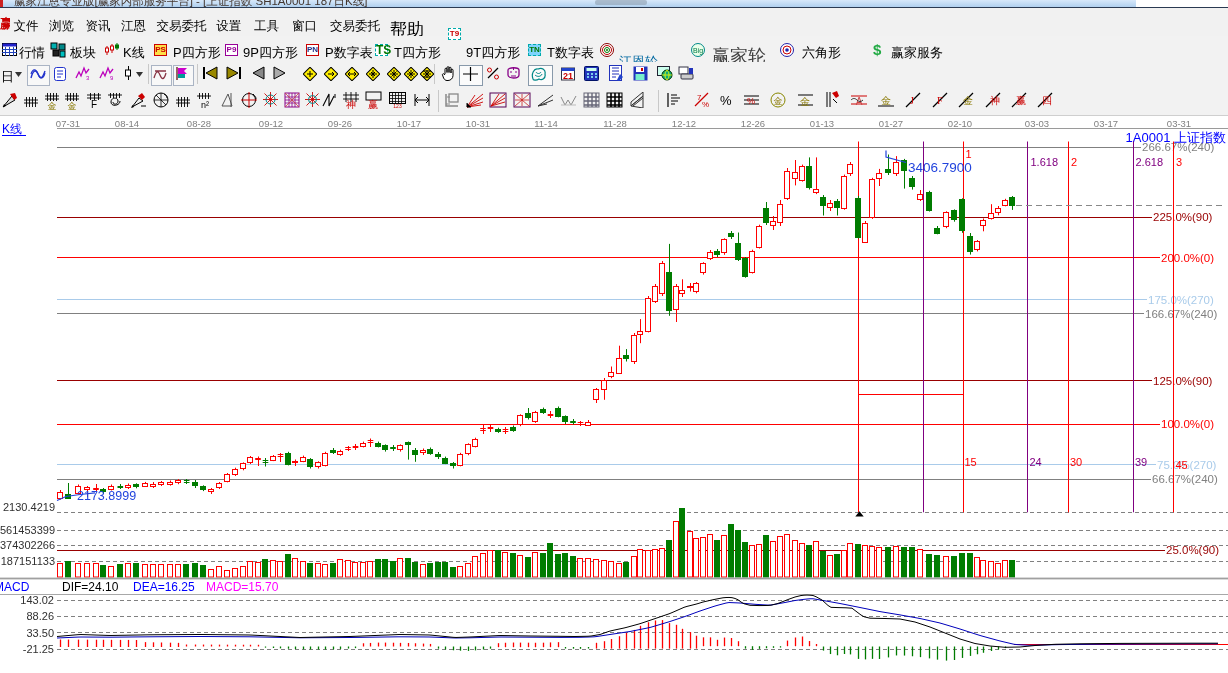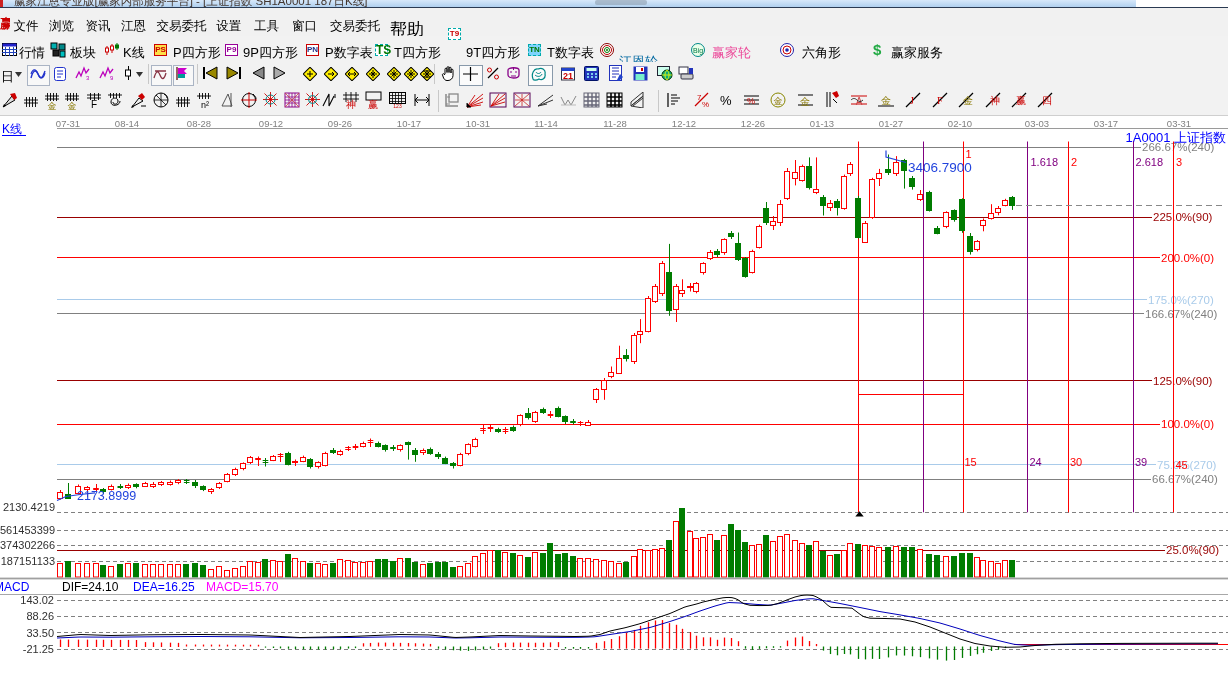--- a/index.html
+++ b/index.html
@@ -58,21 +58,21 @@
       <circle cx="7" cy="7" r="6.5" fill="#fff" stroke="#880000"></circle>
       <circle cx="7" cy="7" r="4.5" fill="none" stroke="#bb0000"></circle>
       <circle cx="7" cy="7" r="2.5" fill="none" stroke="#007700"></circle>
       <circle cx="7" cy="7" r="1" fill="#007700"></circle>
     </svg>
     <div style="position:absolute;left:619px;top:53px;font-size:13px;color:#0369a1">江恩轮</div>
     <svg style="position:absolute;left:691px;top:43px" width="15" height="15">
       <circle cx="7" cy="7" r="6.5" fill="#eaffea" stroke="#008888"></circle>
       <text x="7" y="10" font-size="7" text-anchor="middle" fill="#007744" font-family="Liberation Sans">Big</text>
     </svg>
-    <div style="position:absolute;left:712px;top:43.5px;font-size:13px;color:#ec4899">赢家轮</div>
+    <div style="position:absolute;left:712px;top:43.5px;font-size:18px;color:#404040">赢家轮</div>
     <svg style="position:absolute;left:780px;top:43px" width="15" height="15">
       <circle cx="7" cy="7" r="6.5" fill="#fff" stroke="#2222aa"></circle>
       <circle cx="7" cy="7" r="4" fill="none" stroke="#cc0000"></circle>
       <circle cx="7" cy="7" r="1.8" fill="#2222aa"></circle>
     </svg>
     <div style="position:absolute;left:802px;top:43.5px;font-size:13px;color:#000">六角形</div>
     <div style="position:absolute;left:873px;top:41px;font-size:15px;font-weight:bold;color:#22aa44">$</div>
     <div style="position:absolute;left:891px;top:43.5px;font-size:13px;color:#000">赢家服务</div>
     <div style="position:absolute;left:0;top:62px;width:1228px;height:25px;background:#f2f2f2;border-bottom:1px solid #dcdcdc"></div>
     <div style="position:absolute;left:1px;top:68px;font-size:13px;color:#000">日</div>

